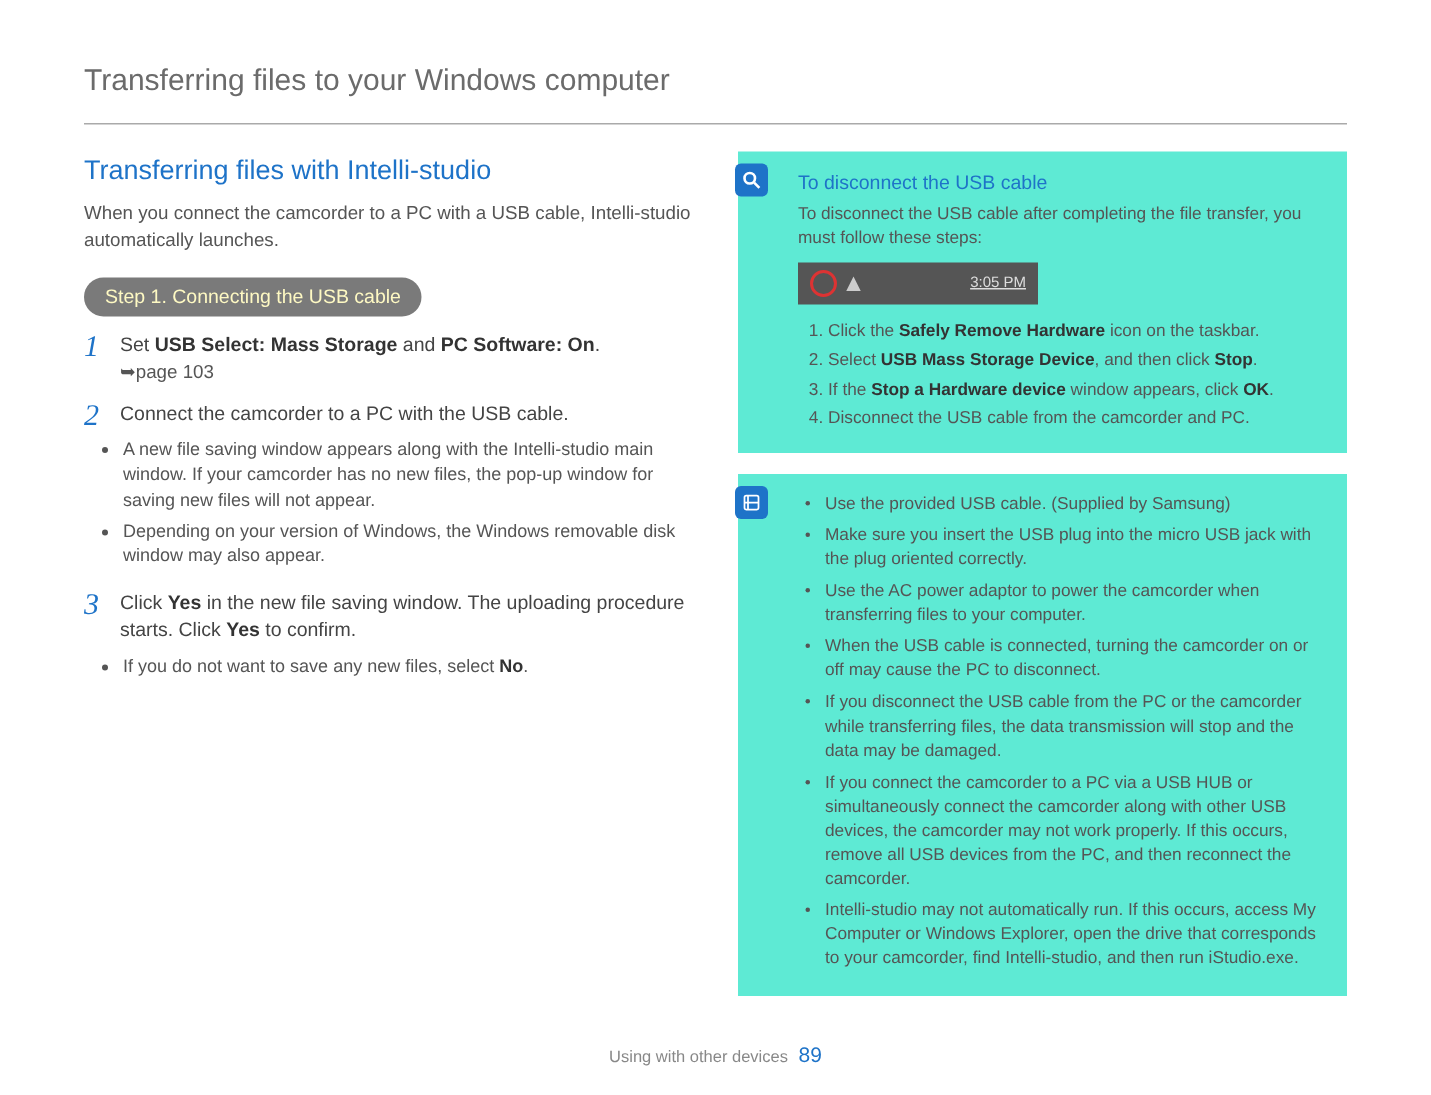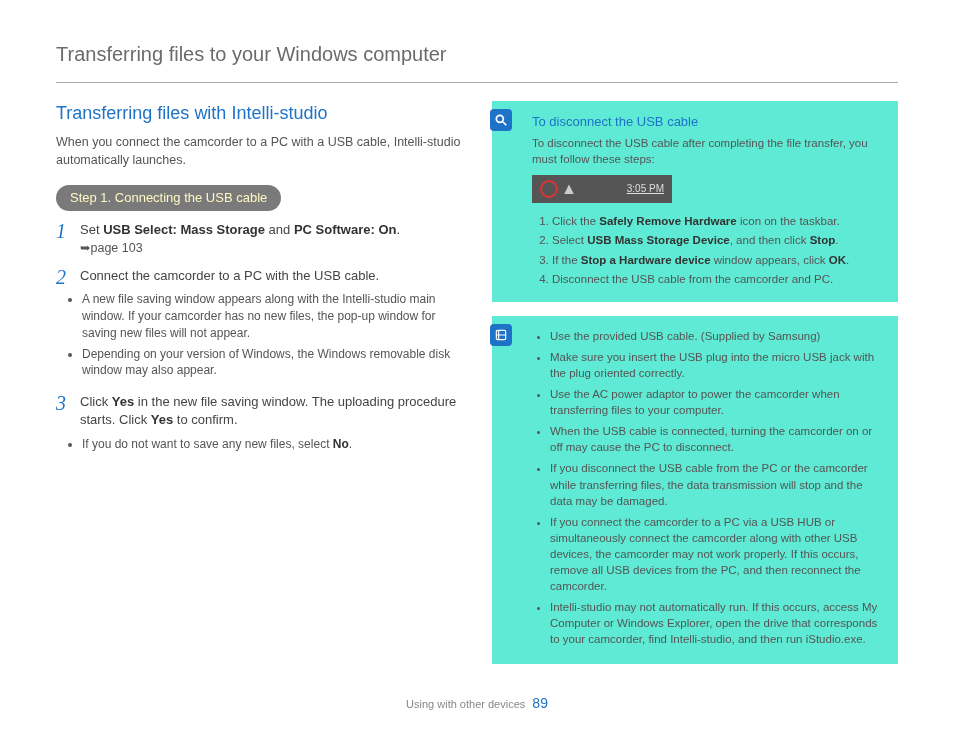--- a/index.html
+++ b/index.html
@@ -74,21 +74,21 @@
     width: 22px; height: 22px;
     background: #1e73c8;
     border-radius: 4px;
     display: flex; align-items: center; justify-content: center;
     color: #fff; font-size: 14px;
   }
   .info-box .content { margin-left: 26px; }
   .info-box .box-title { color: #1e73c8; font-size: 13px; margin-bottom: 4px; }
   .info-box .box-intro { font-size: 11.5px; color: #555; margin-bottom: 8px; }
   .taskbar {
-    width: 140px; height: 28px; background: #555;
+    width: 160px; height: 28px; background: #555;
     display: flex; align-items: center; gap: 6px;
     padding: 0 8px; color: #ddd; font-size: 10px;
     margin-bottom: 10px;
     text-decoration: underline;
   }
   .taskbar .circ { width: 18px; height: 18px; border: 2px solid #d33; border-radius: 50%; }
   .taskbar .tri { width: 10px; height: 10px; background: #ccc; clip-path: polygon(50% 0, 100% 100%, 0 100%); }
   .ol-small { margin-left: 4px; }
   .ol-small li { list-style: decimal; margin-left: 16px; font-size: 11.5px; color: #555; margin-bottom: 3px; }
   .plain-bullets li { list-style: disc; margin-left: 18px; font-size: 11.5px; color: #555; margin-bottom: 5px; }

